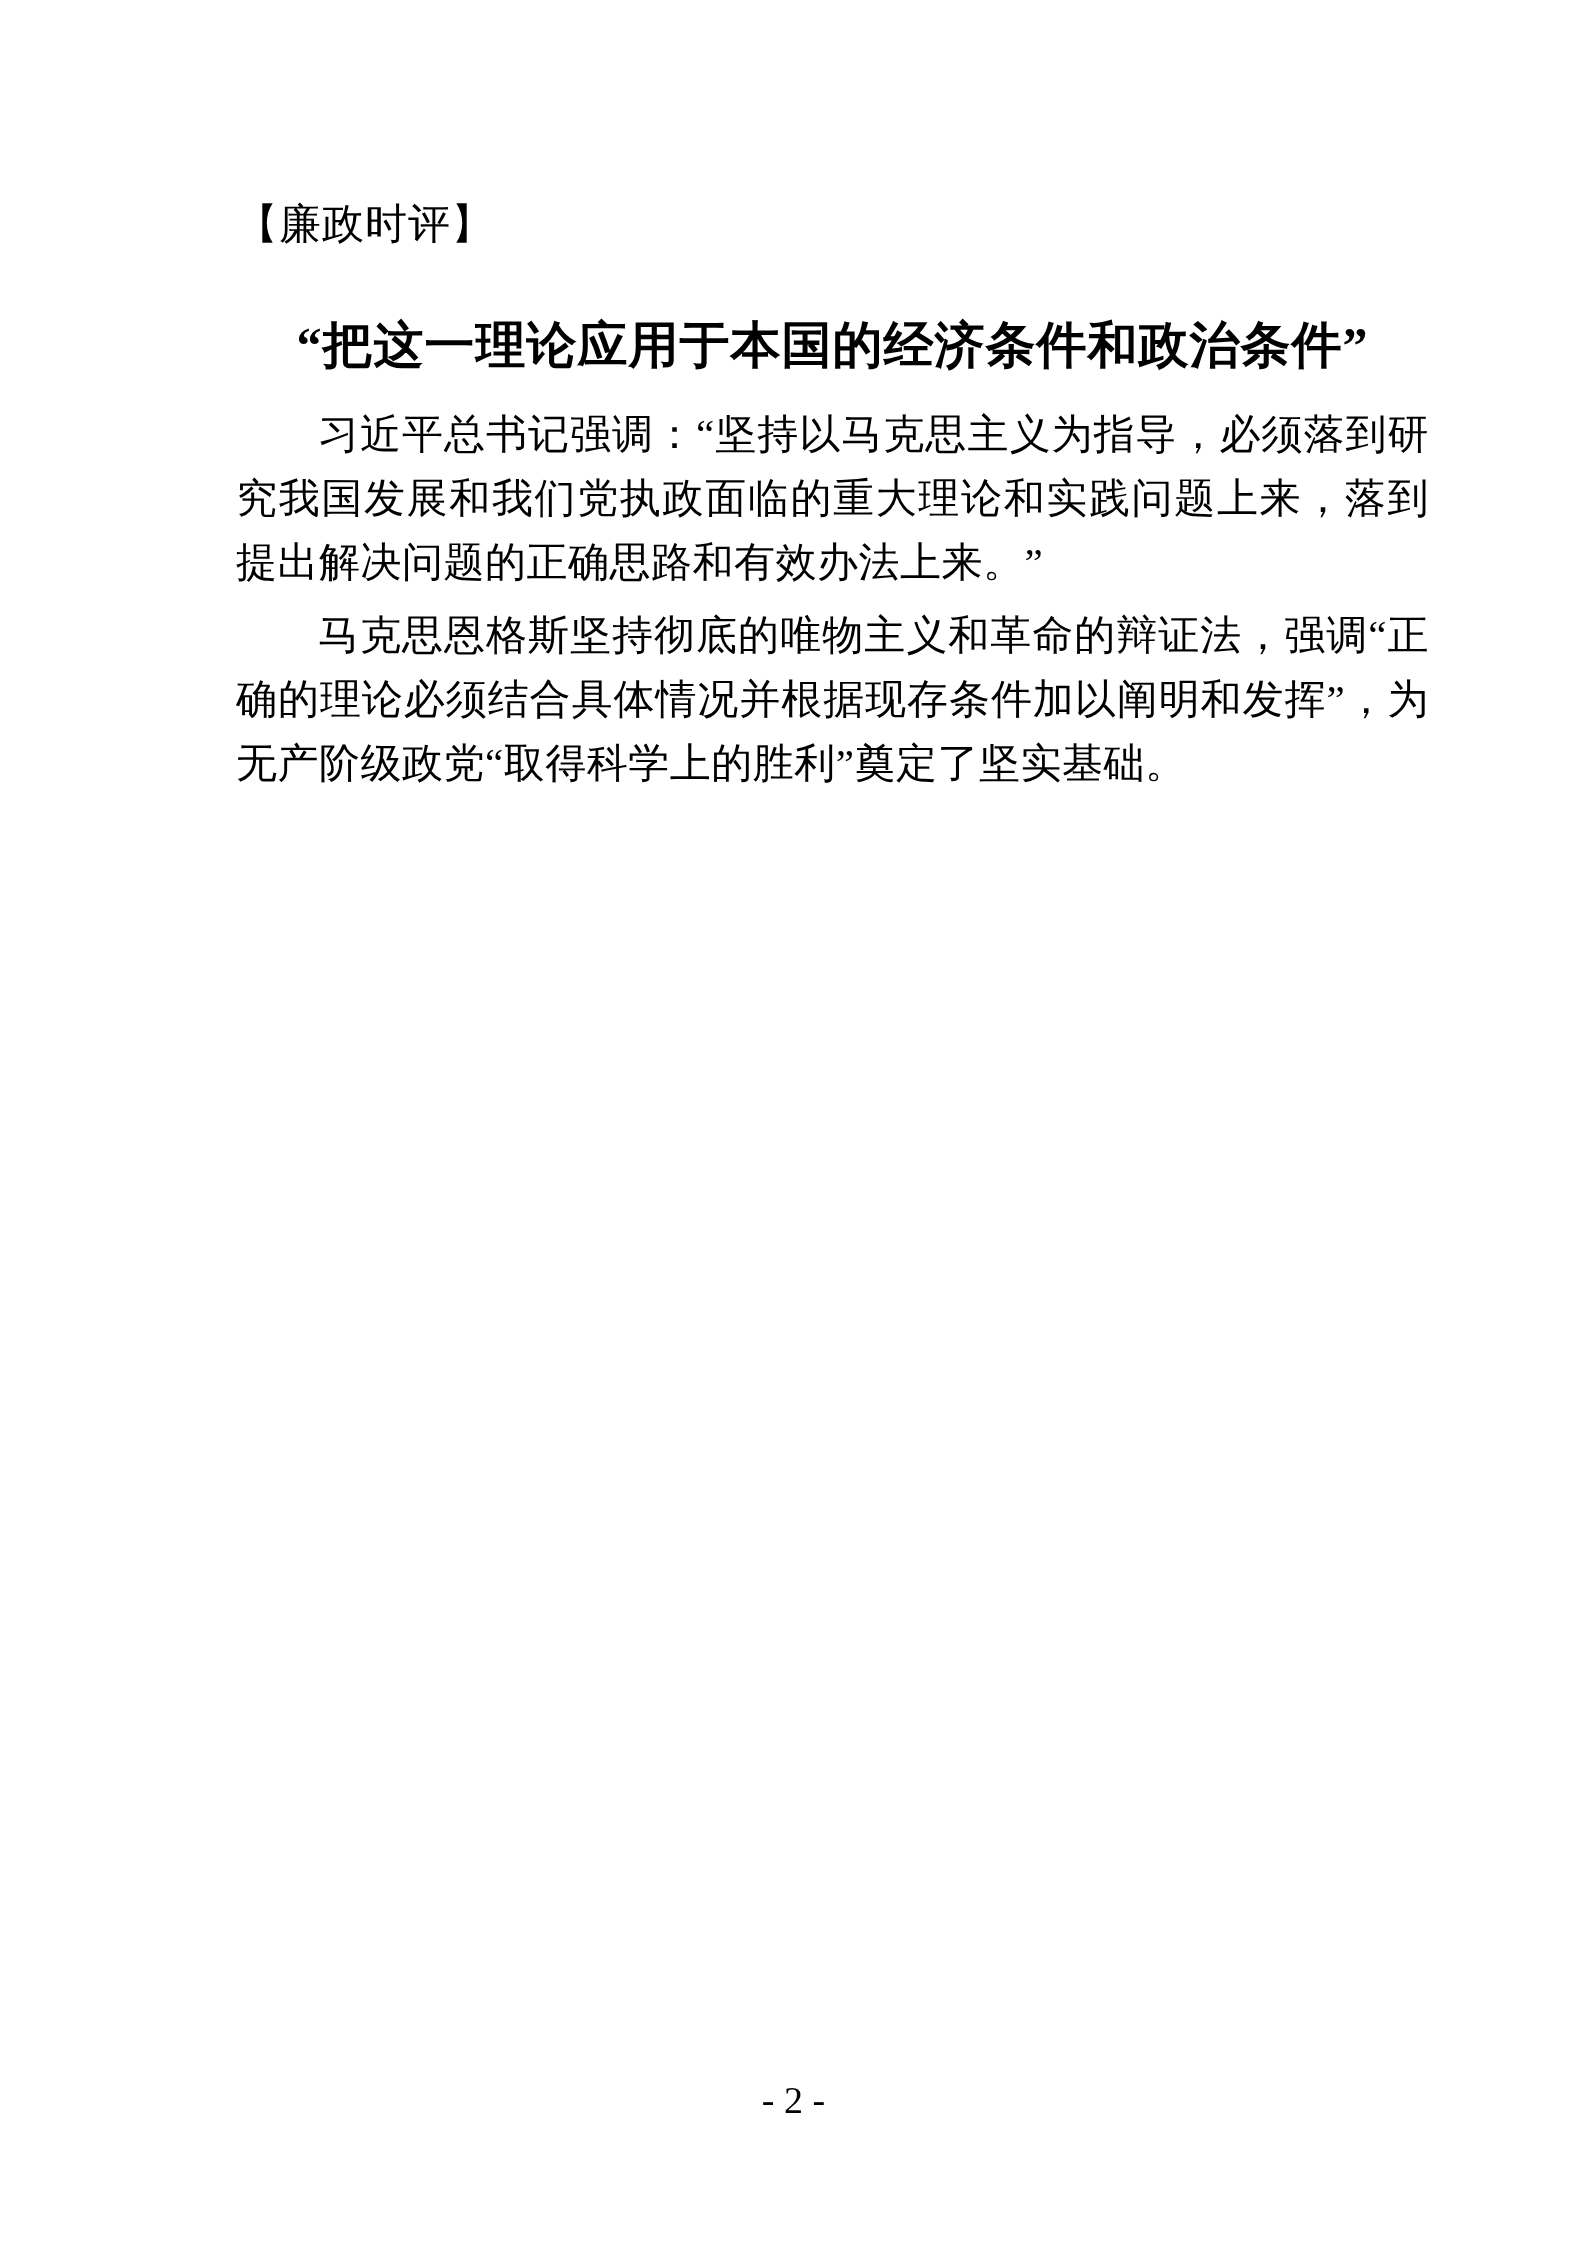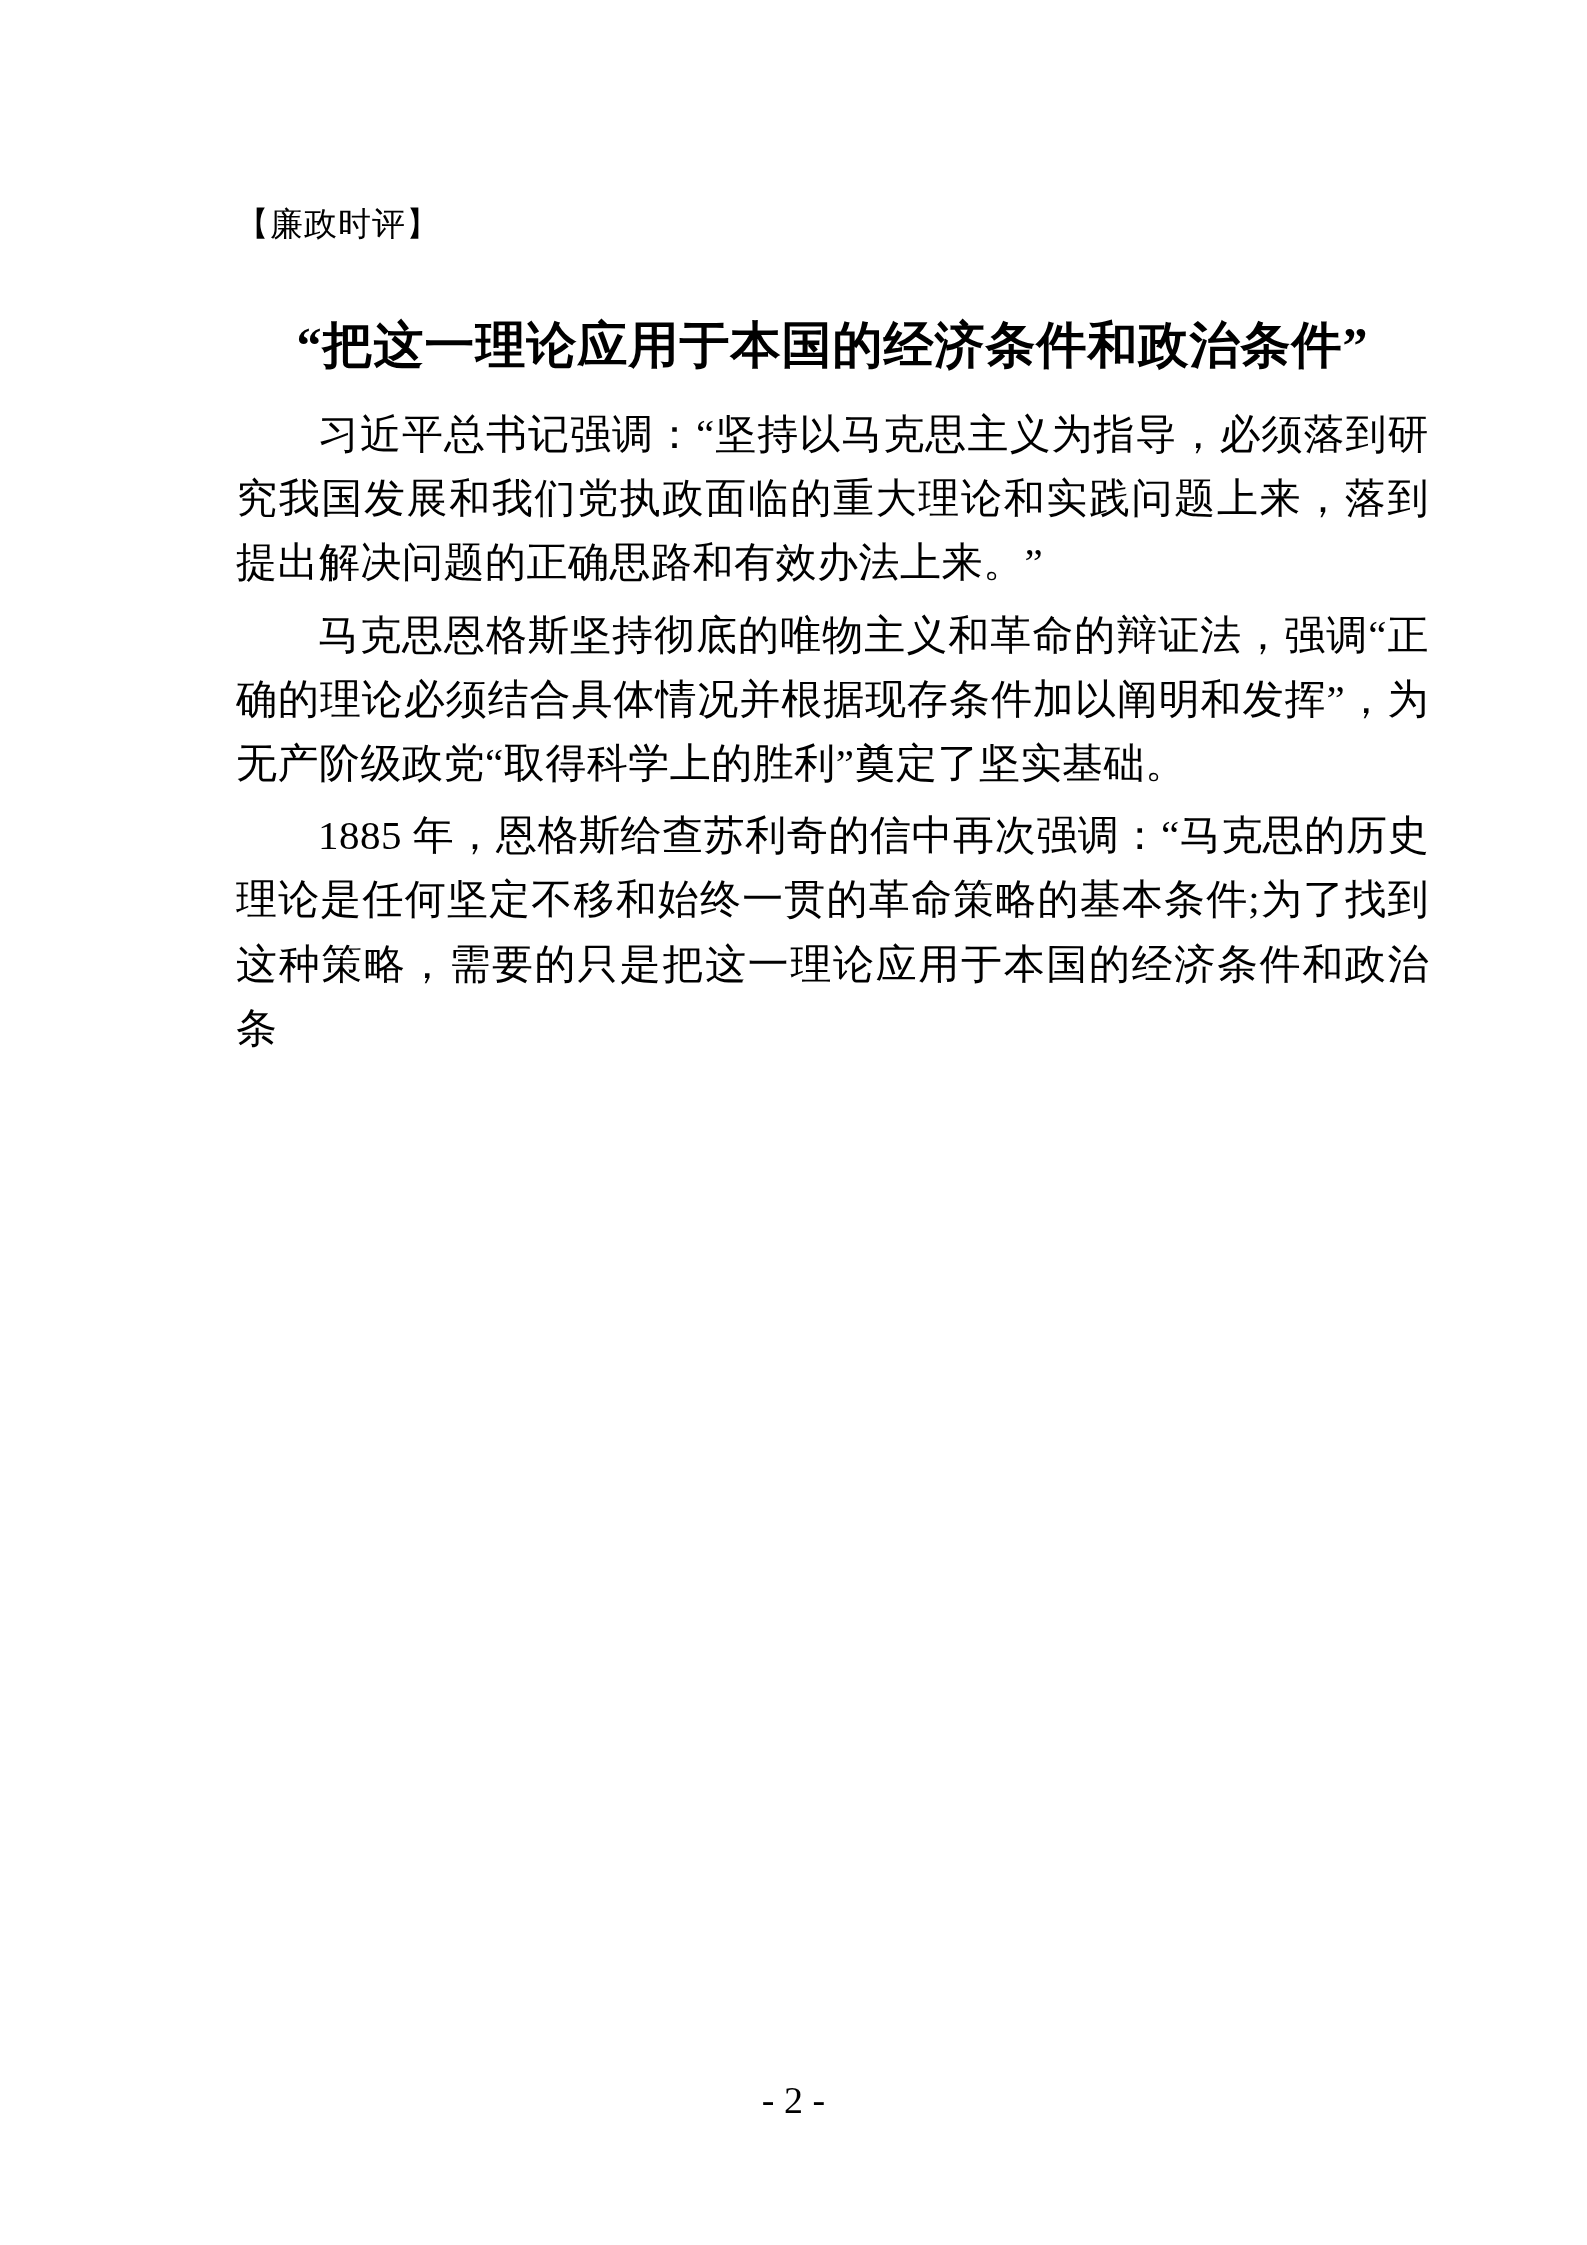--- a/index.html
+++ b/index.html
@@ -18,21 +18,21 @@
     box-sizing: border-box;
   }
   .content {
     box-sizing: border-box;
     padding: 0 150px 0 228px;
   }
   .kicker {
     margin: 0;
     margin-top: 196px;
     margin-left: 8px;
-    font-size: 33px;
+    font-size: 42px;
     line-height: 56px;
     font-weight: 400;
     letter-spacing: 1px;
   }
   .title {
     margin: 12px;
     margin-top: 62px;
     font-size: 50px;
     line-height: 62px;
     font-weight: 700;
@@ -66,18 +66,17 @@
 
 <div class="page">
   <div class="content">
     <div class="kicker">【廉政时评】</div>
 
     <h1 class="title">“把这一理论应用于本国的经济条件和政治条件”</h1>
 
     <div class="body-text">
       <p>习近平总书记强调：“坚持以马克思主义为指导，必须落到研究我国发展和我们党执政面临的重大理论和实践问题上来，落到提出解决问题的正确思路和有效办法上来。”</p>
       <p>马克思恩格斯坚持彻底的唯物主义和革命的辩证法，强调“正确的理论必须结合具体情况并根据现存条件加以阐明和发挥”，为无产阶级政党“取得科学上的胜利”奠定了坚实基础。</p>
-      <p>1885 年，恩格斯给查苏利奇的信中再次强调：“马克思的历史理论是任何坚定不移和始终一贯的革命策略的基本条件;为了找到这种策略，需要的只是把这一理论应用于本国的经济条件和政治条</p>
     </div>
   </div>
 
   <div class="page-number">- 2 -</div>
 </div>
 
 </body></html>

